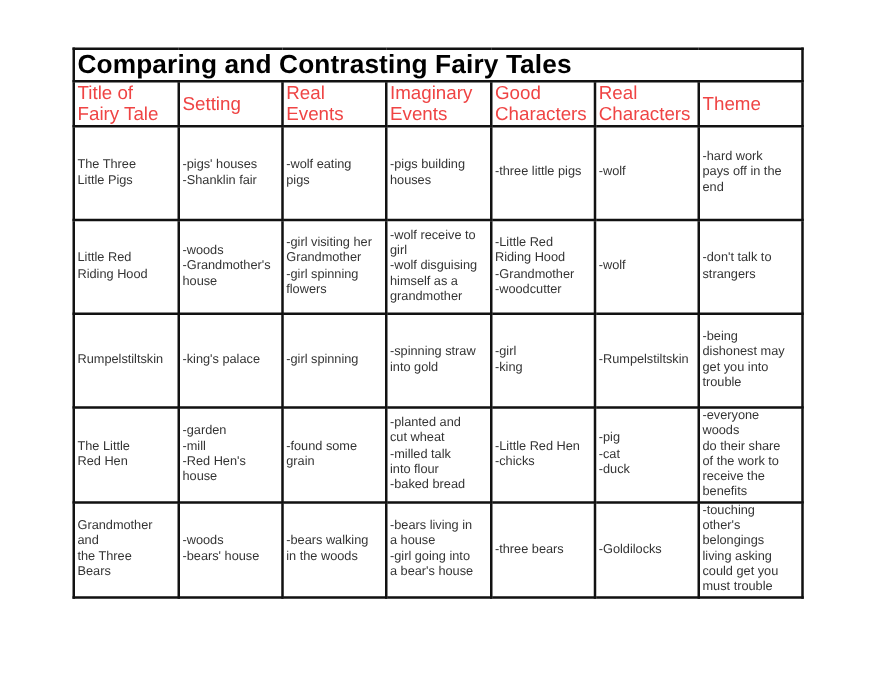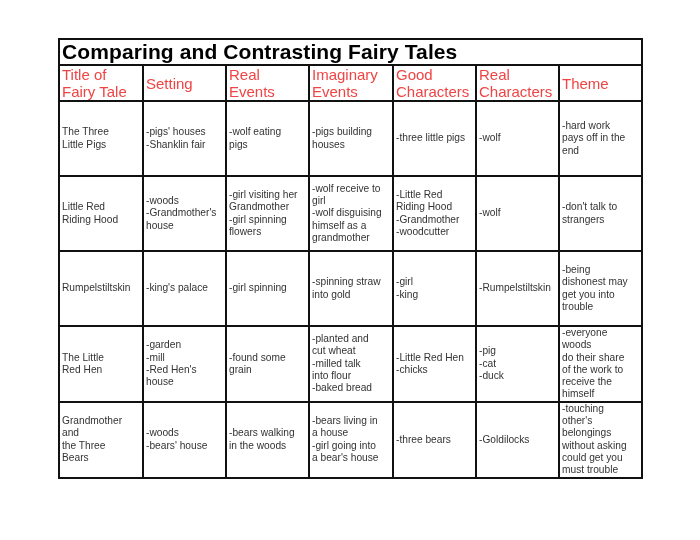--- a/index.html
+++ b/index.html
@@ -231,21 +231,21 @@
           <td class="data-cell">
             <span class="line">-pig</span>
             <span class="line">-cat</span>
             <span class="line">-duck</span>
           </td>
           <td class="data-cell">
             <span class="line">-everyone woods</span>
             <span class="line">do their share</span>
             <span class="line">of the work to</span>
             <span class="line">receive the</span>
-            <span class="line">himself</span>
+            <span class="line">benefits</span>
           </td>
         </tr>
         <tr>
           <td class="data-cell">
             <span class="line">Grandmother and</span>
             <span class="line">the Three</span>
             <span class="line">Bears</span>
           </td>
           <td class="data-cell">
             <span class="line">-woods</span>
@@ -264,20 +264,20 @@
           <td class="data-cell">
             <span class="line">-three bears</span>
           </td>
           <td class="data-cell">
             <span class="line">-Goldilocks</span>
           </td>
           <td class="data-cell">
             <span class="line">-touching</span>
             <span class="line">other's</span>
             <span class="line">belongings</span>
-            <span class="line">without asking</span>
+            <span class="line">living asking</span>
             <span class="line">could get you</span>
             <span class="line">must trouble</span>
           </td>
         </tr>
       </tbody>
   </table>
 </div>
 
 </body></html>

